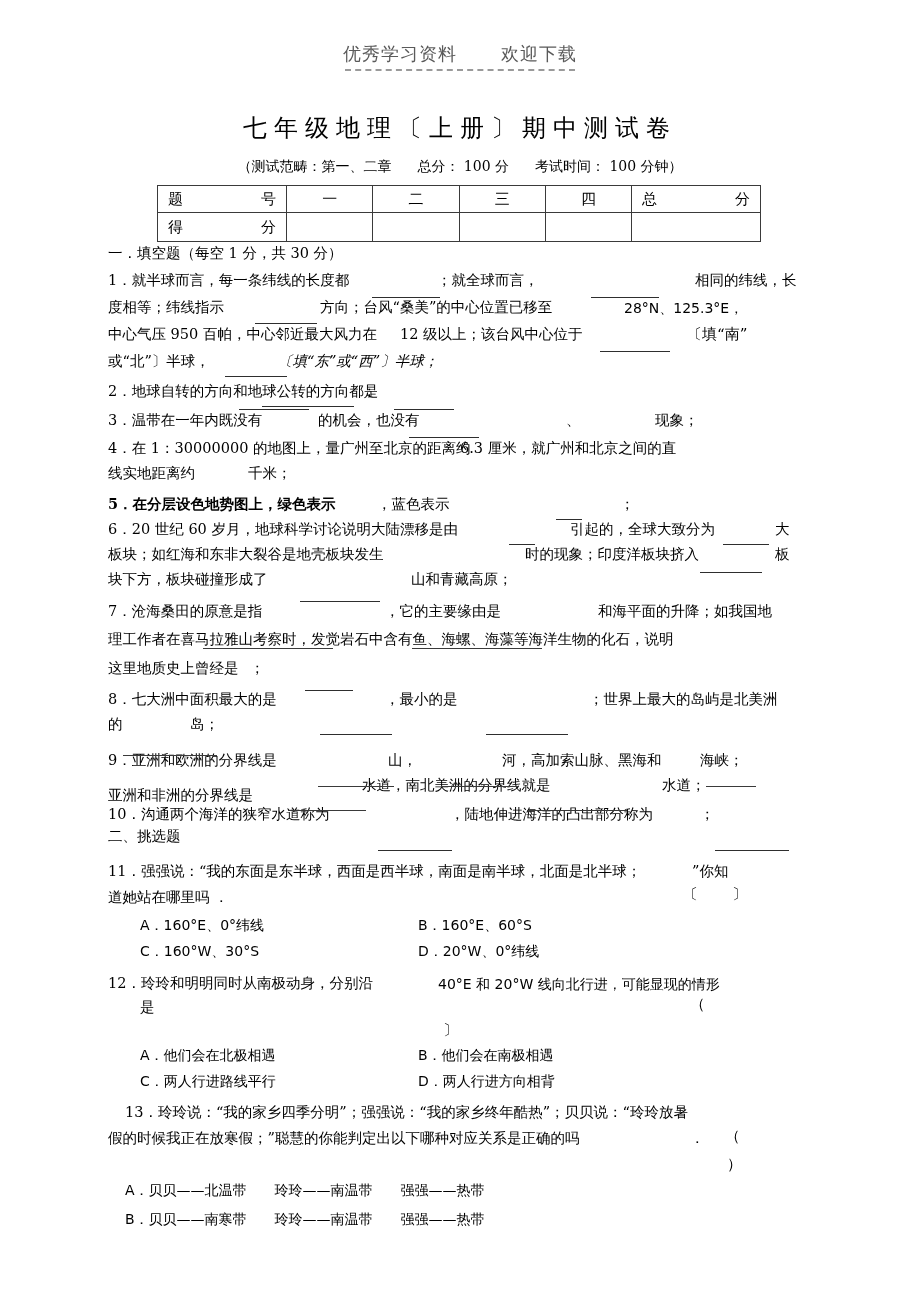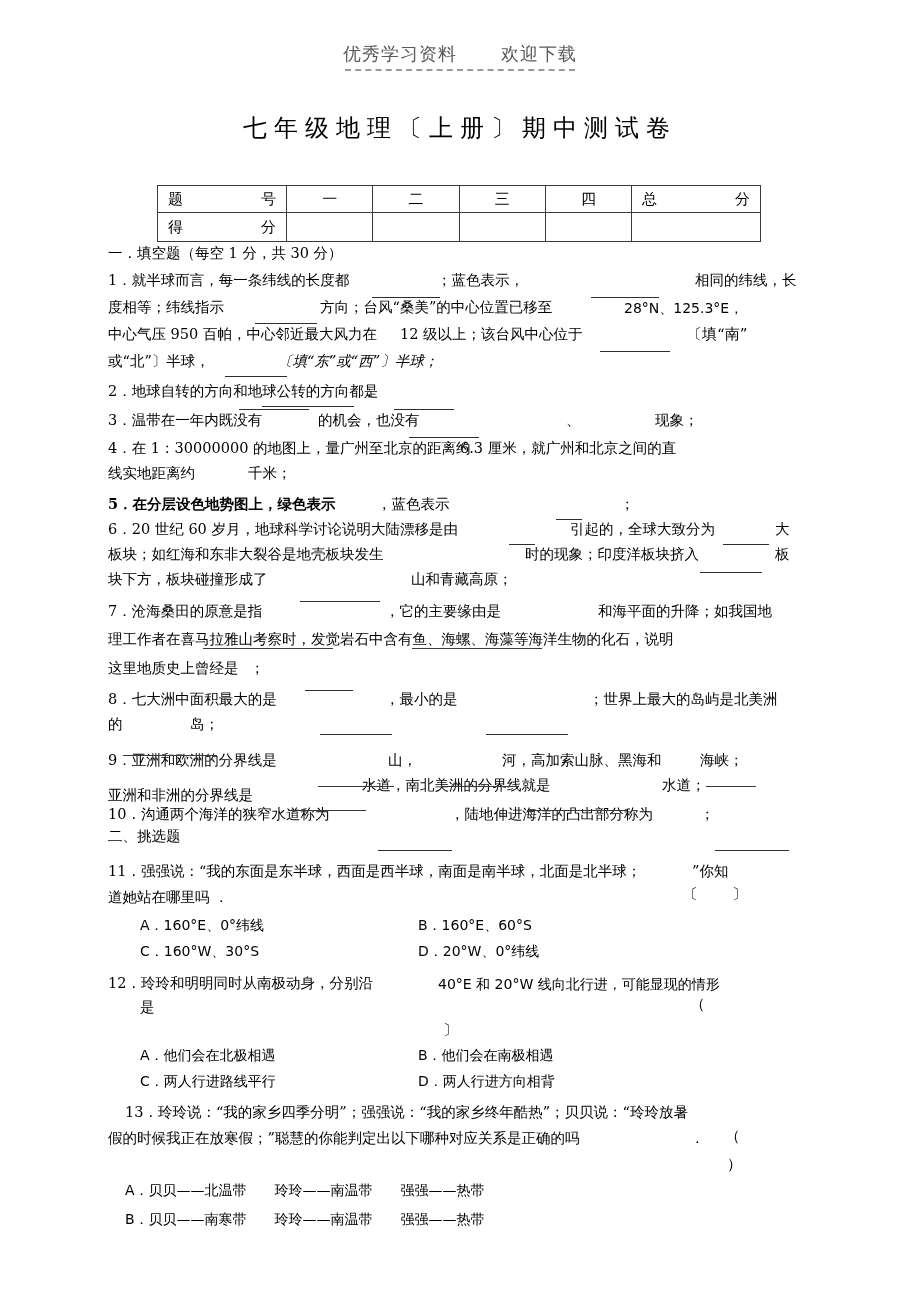--- a/index.html
+++ b/index.html
@@ -118,20 +118,23 @@
     <span class="wm-inner">
       <span class="wm-text">优秀学习资料</span>
       <span class="wm-gap"></span>
       <span class="wm-text">欢迎下载</span>
       <span class="wm-dash"></span>
     </span>
   </div>
 
   <div class="doc-title">七年级地理〔上册〕期中测试卷</div>
 
+  <div class="subtitle">
+    <span>（测试范畴：第一、二章</span><span class="sub-sp"></span><span>总分： 100 分</span><span class="sub-sp"></span><span>考试时间： 100 分钟）</span>
+  </div>
 
   <table class="score-table">
     <tbody>
         <tr>
       <td class="lbl">题号</td>
       <td>一</td>
       <td>二</td>
       <td>三</td>
       <td>四</td>
       <td class="lbl">总分</td>
@@ -143,21 +146,21 @@
       <td></td>
       <td></td>
       <td></td>
     </tr>
   </tbody>
     </table>
 
   <div class="ln" style="left:108px; top:246px;">一．填空题（每空 1 分，共 30 分）</div>
 
   <div class="ln" style="left:108px; top:273px;">1．就半球而言，每一条纬线的长度都</div>
-  <div class="ln" style="left:437px; top:273px;">；蓝色表示，</div>
+  <div class="ln" style="left:437px; top:273px;">；就全球而言，</div>
   <div class="ln" style="left:695px; top:273px;">相同的纬线，长</div>
   <div class="blank" style="left:372px; top:297px; width:68px;"></div>
   <div class="blank" style="left:591px; top:297px; width:68px;"></div>
 
   <div class="ln" style="left:108px; top:300px;">度相等；纬线指示</div>
   <div class="ln" style="left:320px; top:300px;">方向；台风“桑美”的中心位置已移至</div>
   <div class="ln lat" style="left:624px; top:301px;">28°N、125.3°E，</div>
   <div class="blank" style="left:255px; top:323px; width:62px;"></div>
 
   <div class="ln" style="left:108px; top:327px;">中心气压 950 百帕，中心邻近最大风力在</div>

